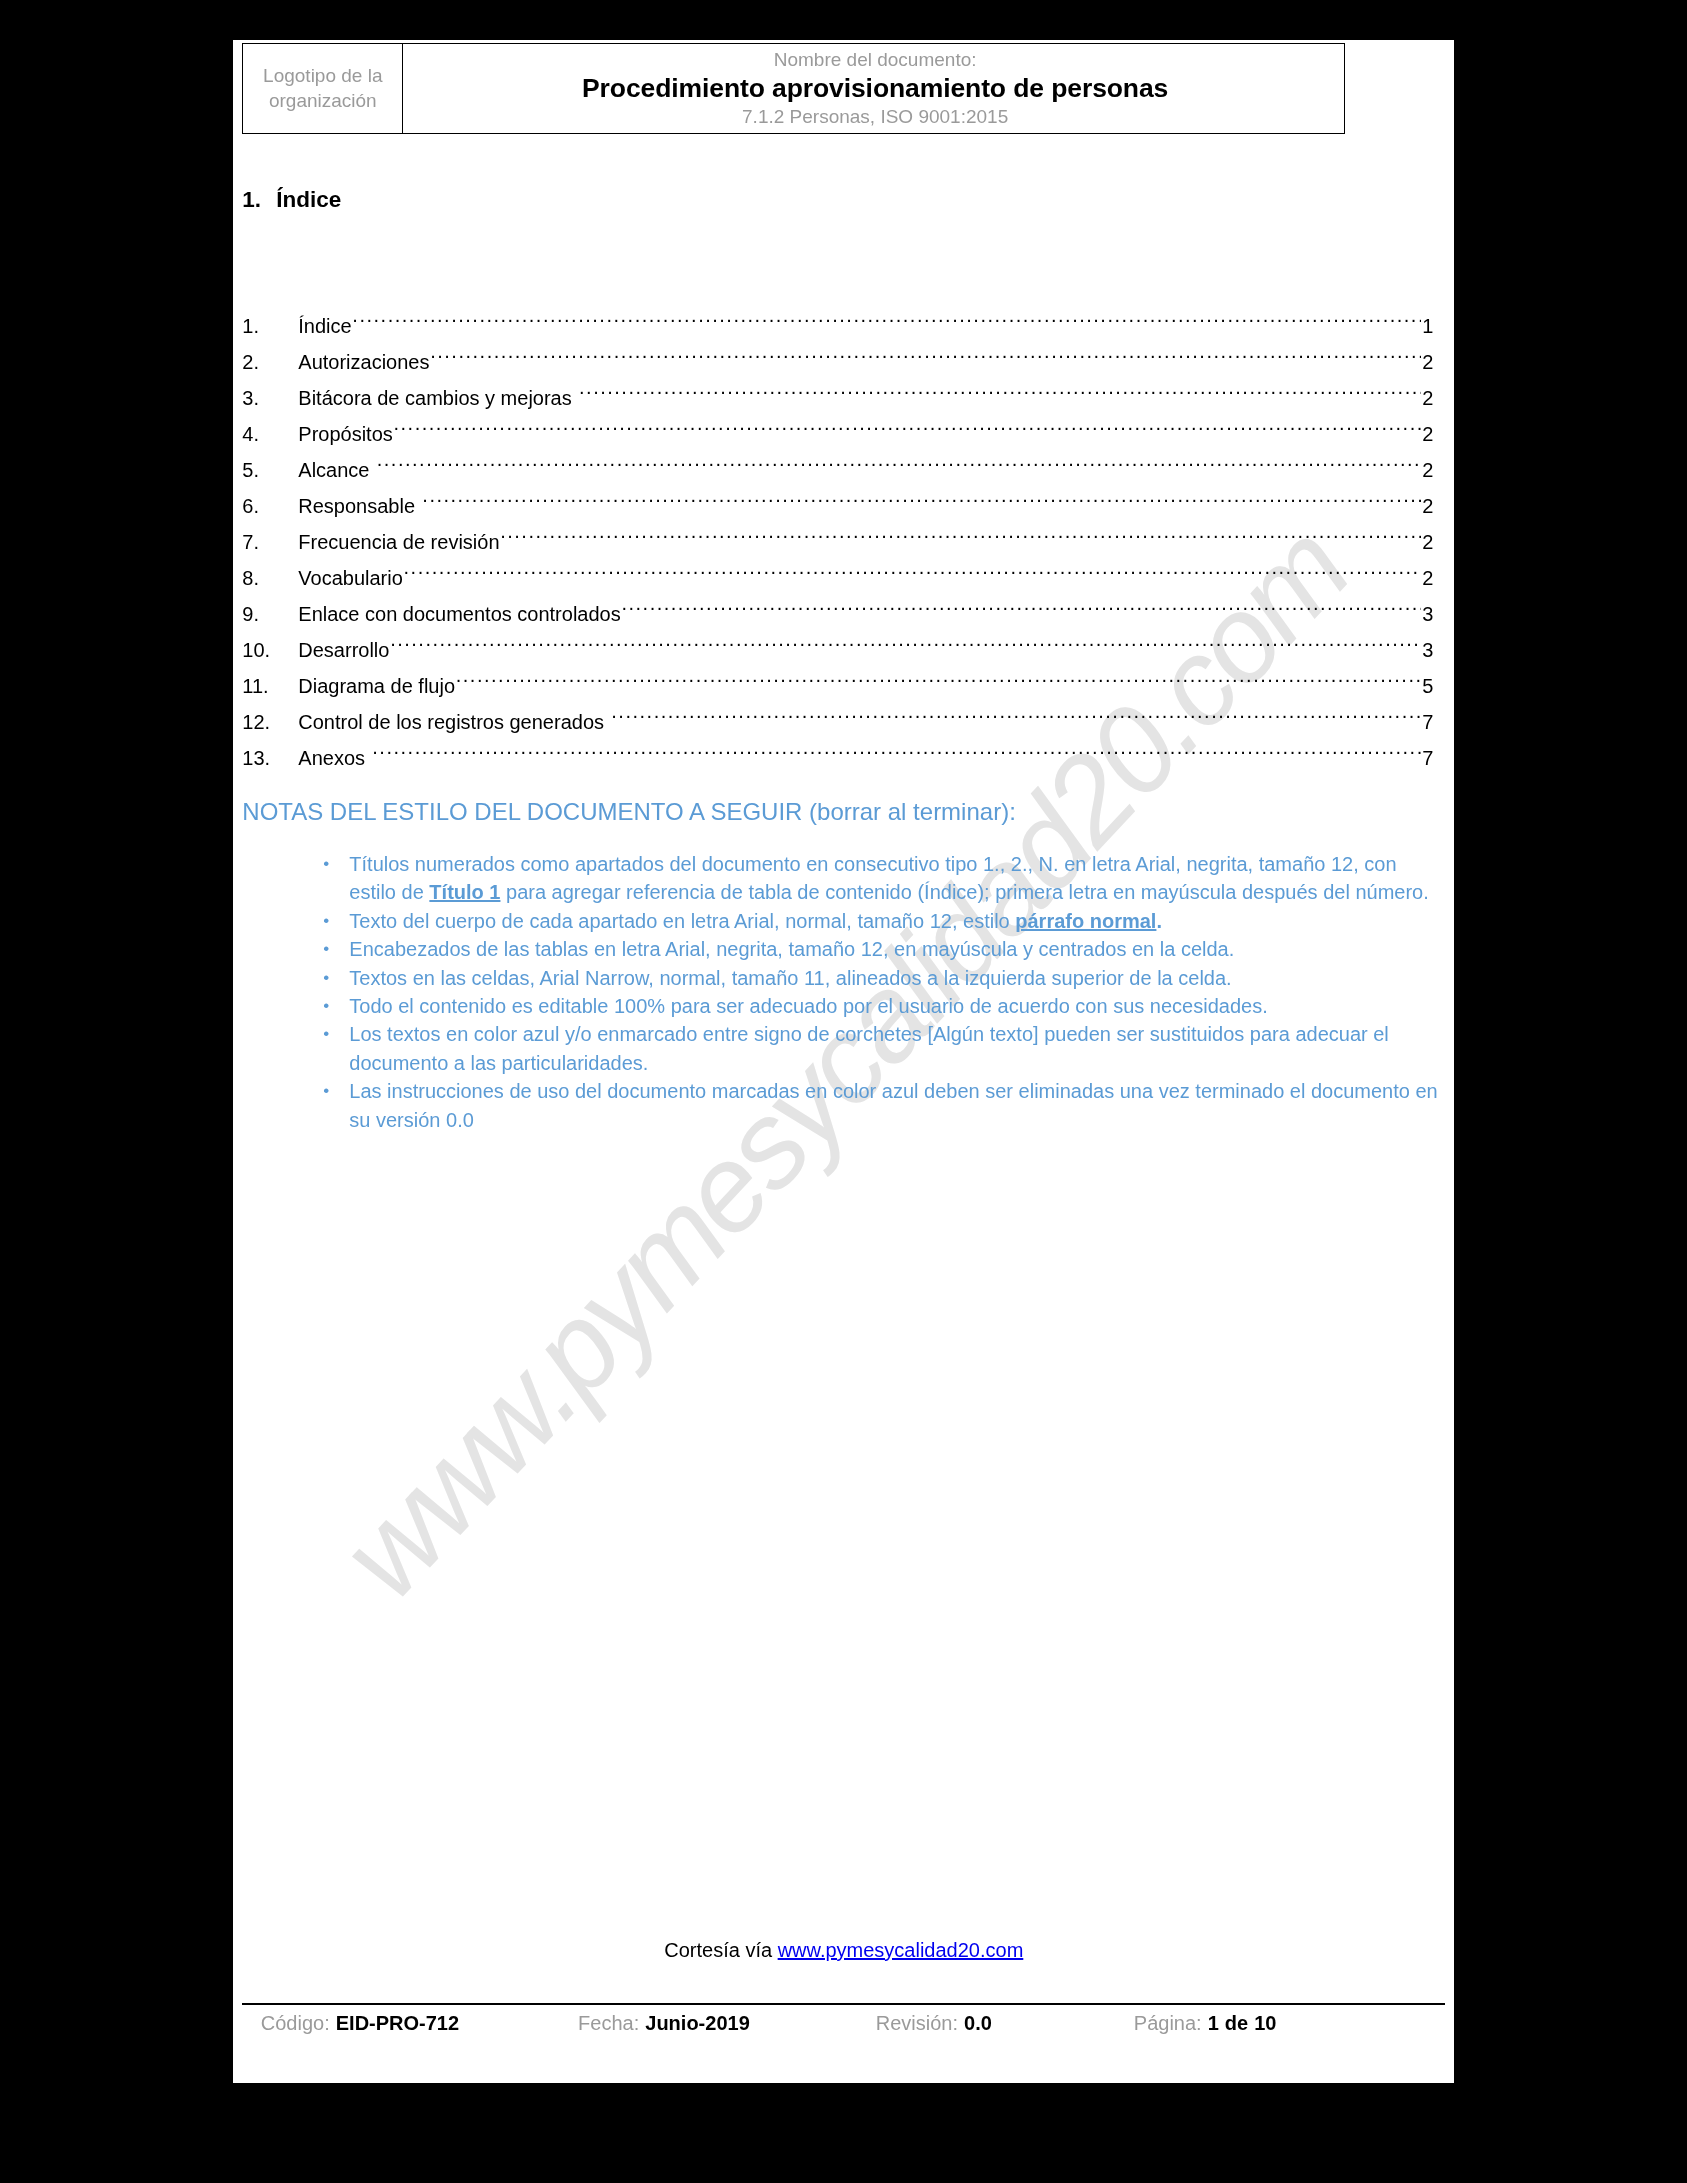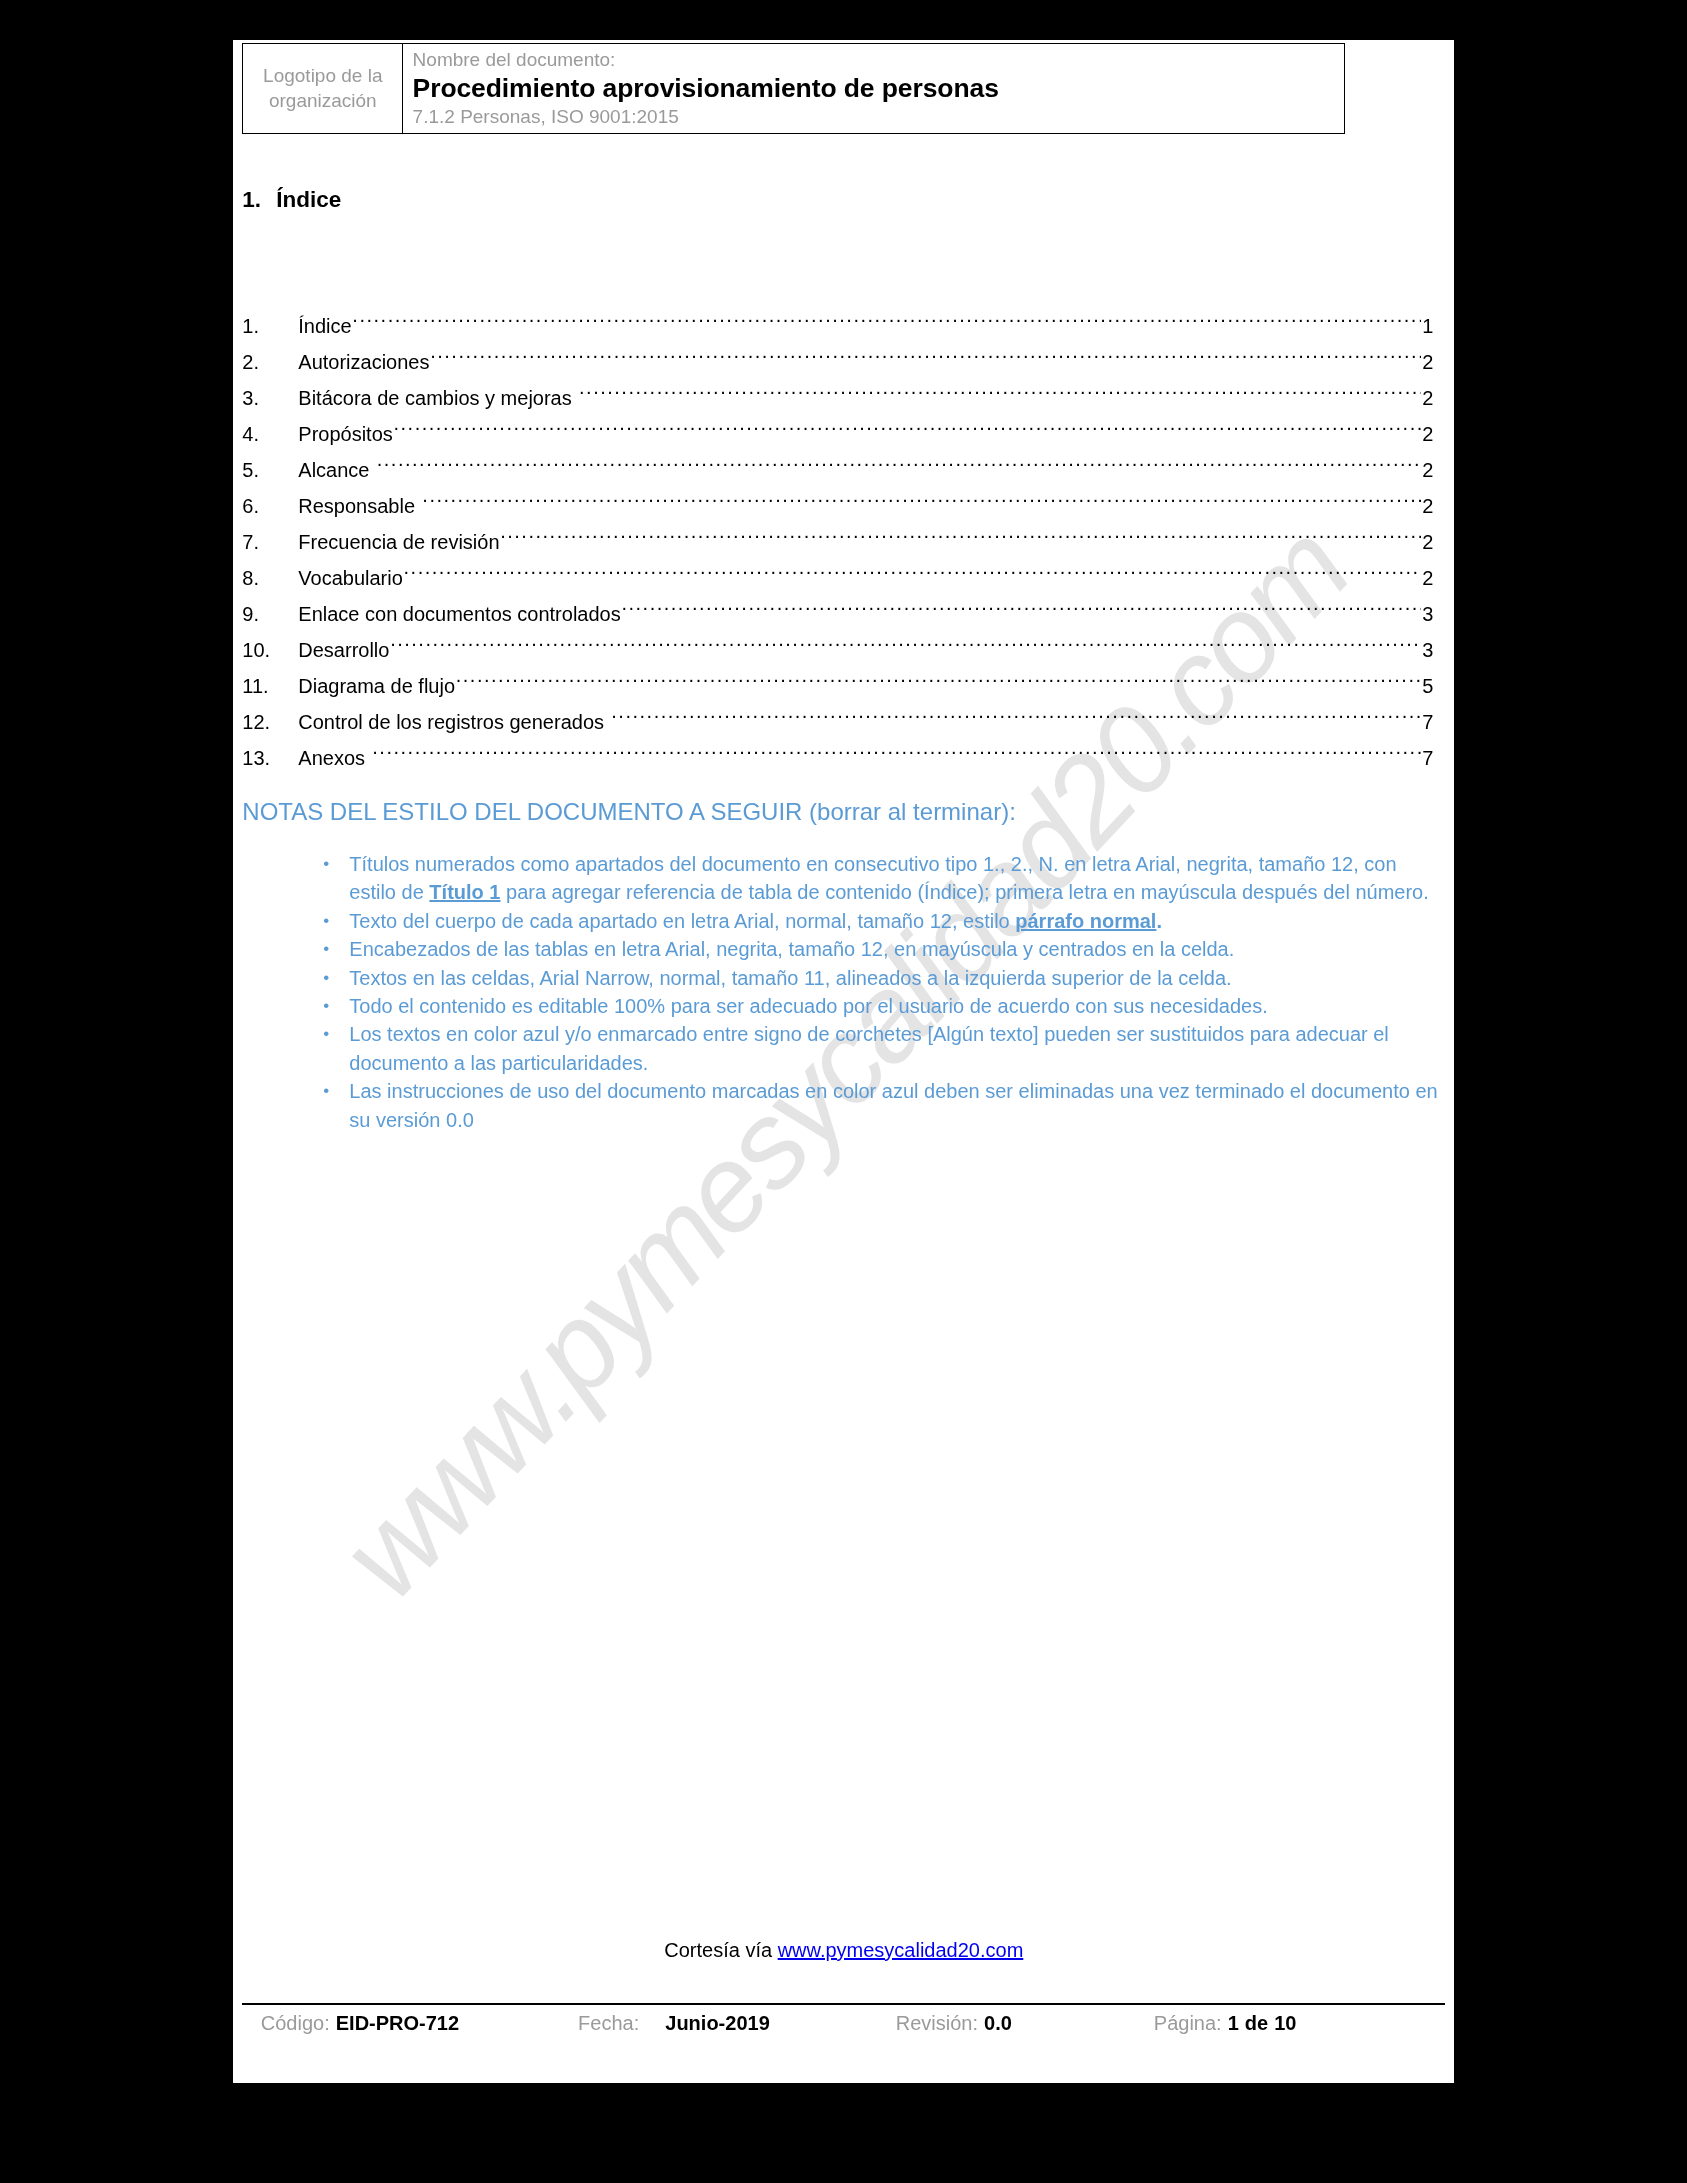--- a/index.html
+++ b/index.html
@@ -77,20 +77,21 @@
     justify-content: center;
     text-align: center;
     color: #9a9a9a;
     font-size: 19px;
     line-height: 1.35;
     padding: 4px 2.6px;
   }
   .hdr-main {
     flex: 1;
     padding: 4px 6.6px 4px 9.3px;
+    text-align: center;
   }
   .hdr-label {
     color: #9a9a9a;
     font-size: 19px;
     line-height: 1.26;
   }
   .hdr-title {
     color: #000;
     font-weight: bold;
     font-size: 26.5px;
@@ -205,21 +206,21 @@
     width: 1203px;
     display: flex;
     font-size: 20px;
     white-space: nowrap;
   }
   .f-item { display: flex; align-items: baseline; }
   .f-label { color: #9a9a9a; }
   .f-value { color: #000; font-weight: bold; margin-left: 6px; }
   .f-value-normal { color: #000; font-weight: bold; }
   .f-codigo { margin-left: 18.5px; }
-  .f-fecha { margin-left: 119px; gap: 20px; }
+  .f-fecha { margin-left: 119px; }
   .f-rev { margin-left: 126px; }
   .f-pag { margin-left: 142px; }
 
   .footer-courtesy {
     position: absolute;
     left: 9.3px;
     top: 1899px;
     width: 1203px;
     text-align: center;
     font-size: 20px;

